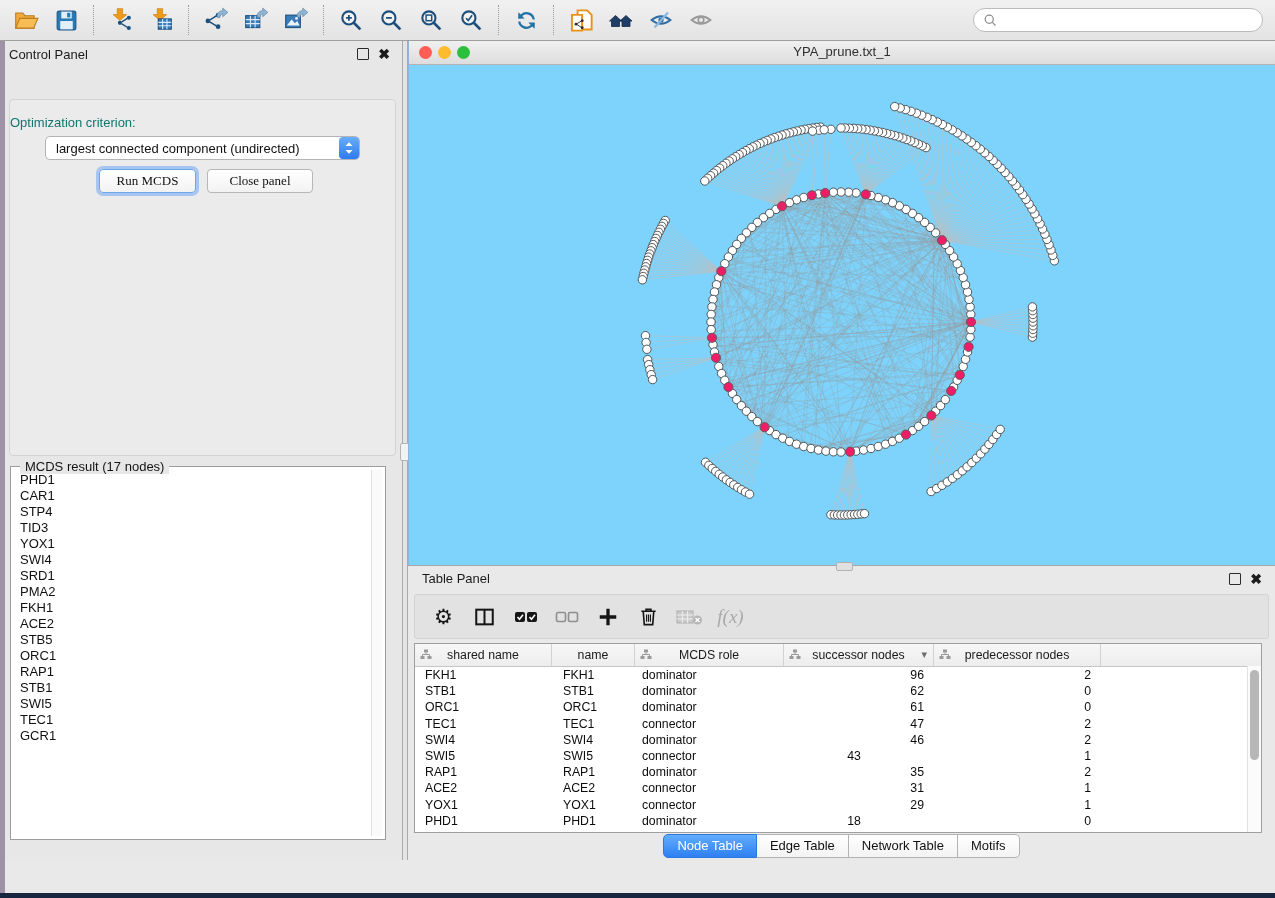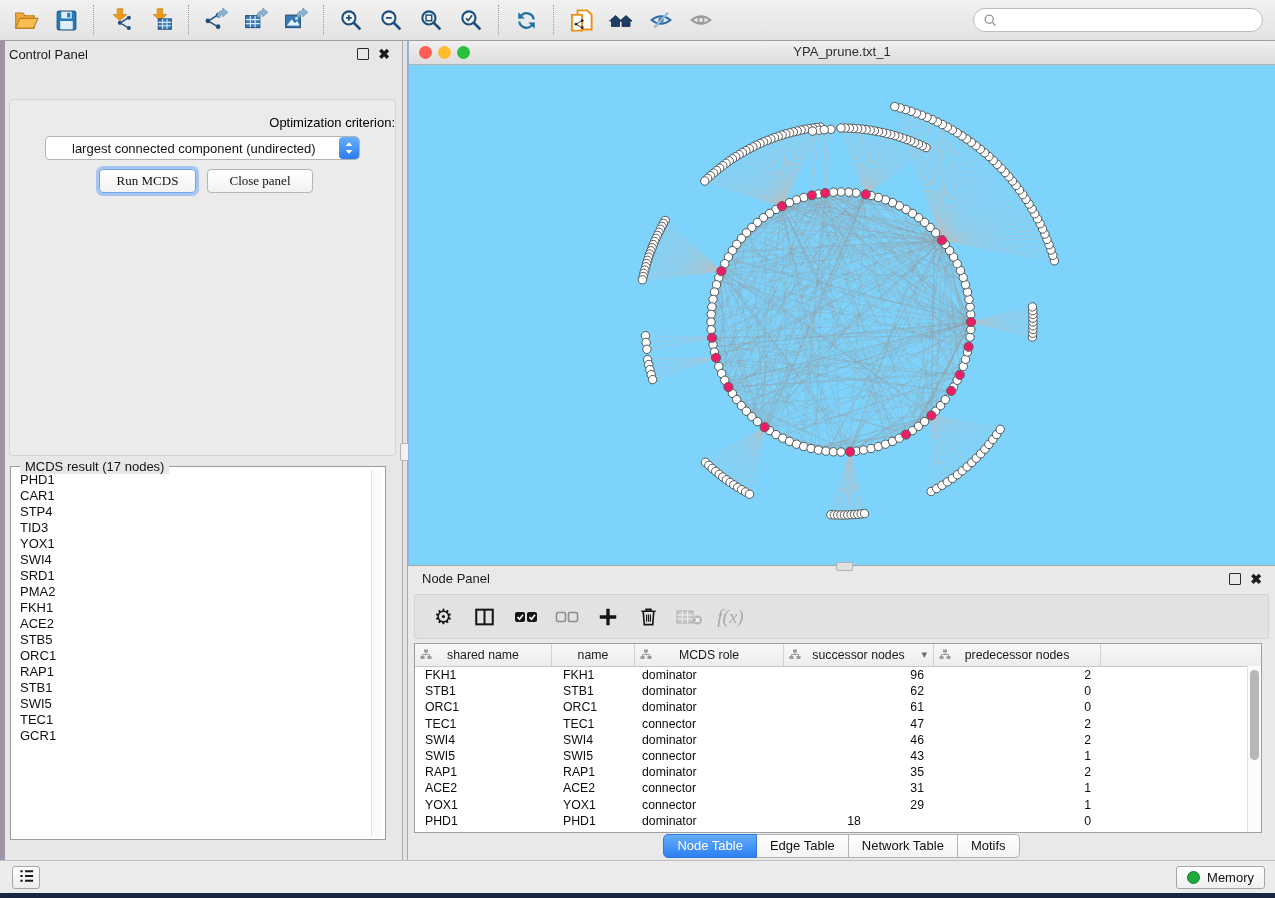--- a/index.html
+++ b/index.html
@@ -19,23 +19,23 @@
   .win-btns{position:absolute;top:7px;display:flex;gap:9px;align-items:center}
   .float-ico{width:10px;height:10px;border:1.6px solid #2b2b2b;border-radius:1px;display:inline-block}
   .close-ico{font-size:14px;font-weight:bold;color:#1b1b1b;line-height:10px}
   .seg{display:flex}
   .seg button{border:1px solid #b3b3b3;border-left:none;background:linear-gradient(#ffffff,#f3f3f3);font-size:13px;padding:3px 13px 4px;color:#111;font-family:"Liberation Sans",sans-serif;cursor:pointer}
   .seg button:first-child{border-left:1px solid #b3b3b3;border-radius:5px 0 0 5px}
   .seg button:last-child{border-radius:0 5px 5px 0}
   .seg button.active{background:linear-gradient(#63acfd,#2e80f2);color:#fff;border-color:#2d78dd}
   .cp-tabs{position:absolute;top:32px;left:0;width:100%;display:flex;justify-content:center}
   .cp-inner{position:absolute;left:4px;top:58px;width:387px;height:357px;background:#ebebeb;border:1px solid #d3d3d3;border-radius:4px;box-sizing:border-box}
-  .opt-label{position:absolute;top:15px;width:100%;text-align:right;font-size:13px;color:#000000}
+  .opt-label{position:absolute;top:15px;width:100%;text-align:left;font-size:13px;color:#0f766e}
   .mac-select{position:absolute;left:35px;top:36px;width:315px;height:24px;background:#fff;border:1px solid #b4b4b4;border-radius:5px;box-sizing:border-box;display:flex;align-items:center;cursor:pointer}
-  .mac-select .val{flex:1;font-size:13px;padding-left:26px;color:#111;white-space:nowrap}
+  .mac-select .val{flex:1;font-size:13px;padding-left:10px;color:#111;white-space:nowrap}
   .stepper{width:20px;height:22px;border-radius:4px;background:linear-gradient(#66aefd,#2d7bf0);margin-right:0px;display:flex;align-items:center;justify-content:center}
   .push-btn{position:absolute;height:24px;background:linear-gradient(#ffffff,#f2f2f2);border:1px solid #b6b6b6;border-radius:4px;font-size:13px;color:#111;font-family:Liberation Serif, serif;cursor:pointer}
   .push-btn.focus{border-color:#6ba6e8;box-shadow:0 0 0 3px rgba(110,165,245,.55)}
   .fieldset{position:absolute;left:5px;top:425px;width:374px;height:372px;background:#fff;border:1px solid #9c9c9c}
   .legend{position:absolute;top:-8px;left:9px;background:#e7e7e7;padding:0 5px;font-size:13px;color:#141414}
   .mcds-list{position:absolute;left:3px;top:5px;right:14px;bottom:3px;font-size:13px;line-height:16px;color:#101010;overflow:hidden}
   .mcds-list div{padding-left:6px}
   .list-scroll{position:absolute;top:3px;right:3px;bottom:3px;width:10px;background:#fafafa;border-left:1px solid #e0e0e0}
   
   .vsplit{position:absolute;left:402px;top:41px;width:6px;height:819px;background:#e4e4e4;border-left:1px solid #aaa;border-right:1px solid #aaa;box-sizing:border-box}
@@ -1120,21 +1120,21 @@
             <circle cx="542.2" cy="326.9" r="4.6"></circle>
             <circle cx="550.8" cy="310.9" r="4.6"></circle>
             <circle cx="559.6" cy="282.8" r="4.6"></circle>
           </g>
         </svg>
     </div>
 
     <div class="table-panel">
       <div class="h-grip"></div>
       <div class="tp-header">
-        <span>Node Panel</span>
+        <span>Table Panel</span>
         <span class="win-btns" style="right:13px">
           <span class="float-ico"></span>
           <span class="close-ico">✖</span>
         </span>
       </div>
       <div class="tp-toolbar" id="tp-toolbar">
           <button class="tpi">
             <span class="ticon">
               <span class="gearch">⚙</span>
             </span>
@@ -1282,21 +1282,21 @@
               <div class="td" style="width: 137px; text-align: left; padding-left: 10px;">SWI4</div>
               <div class="td" style="width: 83px; text-align: left; padding-left: 11px;">SWI4</div>
               <div class="td" style="width: 149px; text-align: left; padding-left: 7px;">dominator</div>
               <div class="td" style="width: 150px; text-align: right; padding-right: 10px;">46</div>
               <div class="td" style="width: 167px; text-align: right; padding-right: 10px;">2</div>
             </div>
             <div class="trow">
               <div class="td" style="width: 137px; text-align: left; padding-left: 10px;">SWI5</div>
               <div class="td" style="width: 83px; text-align: left; padding-left: 11px;">SWI5</div>
               <div class="td" style="width: 149px; text-align: left; padding-left: 7px;">connector</div>
-              <div class="td" style="width: 150px; text-align: right; padding-right: 10px;">43</div>
+              <div class="td" style="width: 150px; text-align: center; padding-right: 10px;">43</div>
               <div class="td" style="width: 167px; text-align: right; padding-right: 10px;">1</div>
             </div>
             <div class="trow">
               <div class="td" style="width: 137px; text-align: left; padding-left: 10px;">RAP1</div>
               <div class="td" style="width: 83px; text-align: left; padding-left: 11px;">RAP1</div>
               <div class="td" style="width: 149px; text-align: left; padding-left: 7px;">dominator</div>
               <div class="td" style="width: 150px; text-align: right; padding-right: 10px;">35</div>
               <div class="td" style="width: 167px; text-align: right; padding-right: 10px;">2</div>
             </div>
             <div class="trow">
@@ -1329,29 +1329,14 @@
         <div class="seg" id="tp-seg">
             <button class="active">Node Table</button>
             <button>Edge Table</button>
             <button>Network Table</button>
             <button>Motifs</button>
           </div>
       </div>
     </div>
   </div>
 
-  <div class="status-bar">
-    <button class="list-btn">
-      <span>
-        <svg width="17" height="16" viewBox="0 0 18 16">
-            <g stroke="#1b1b1b" stroke-width="2">
-              <path d="M2.5 3 h2.5 M7.5 3 h8.5 M2.5 8 h2.5 M7.5 8 h8.5 M2.5 13 h2.5 M7.5 13 h8.5"></path>
-            </g>
-          </svg>
-      </span>
-    </button>
-    <button class="memory-btn">
-      <span class="mem-dot" id="mem-dot" style="background: rgb(31, 170, 60);"></span>
-      <span>Memory</span>
-    </button>
-  </div>
 
 </div>
 
 </body></html>

